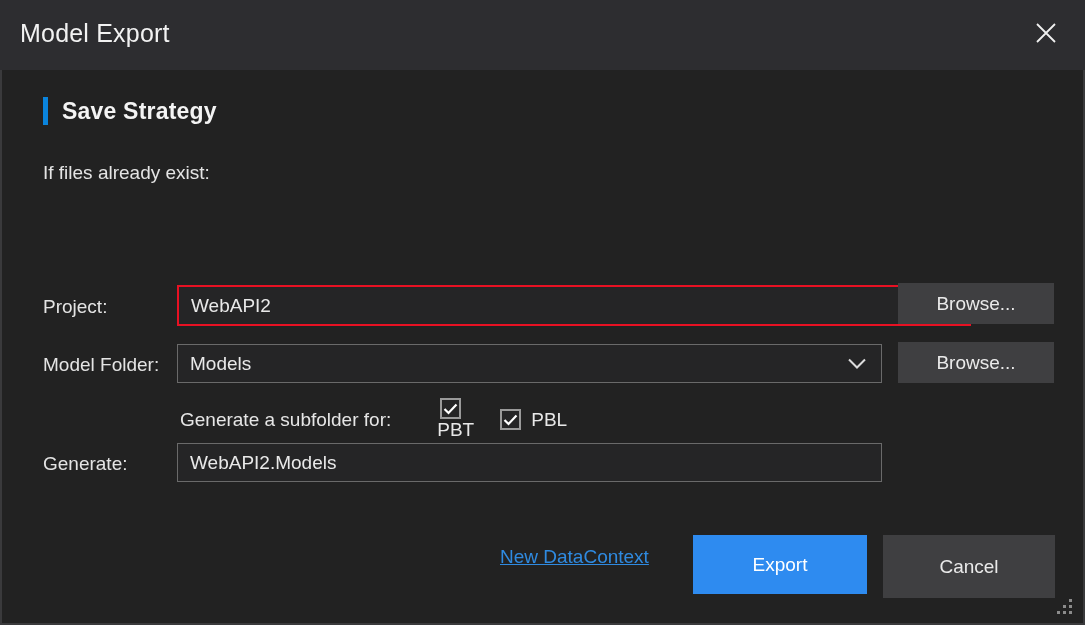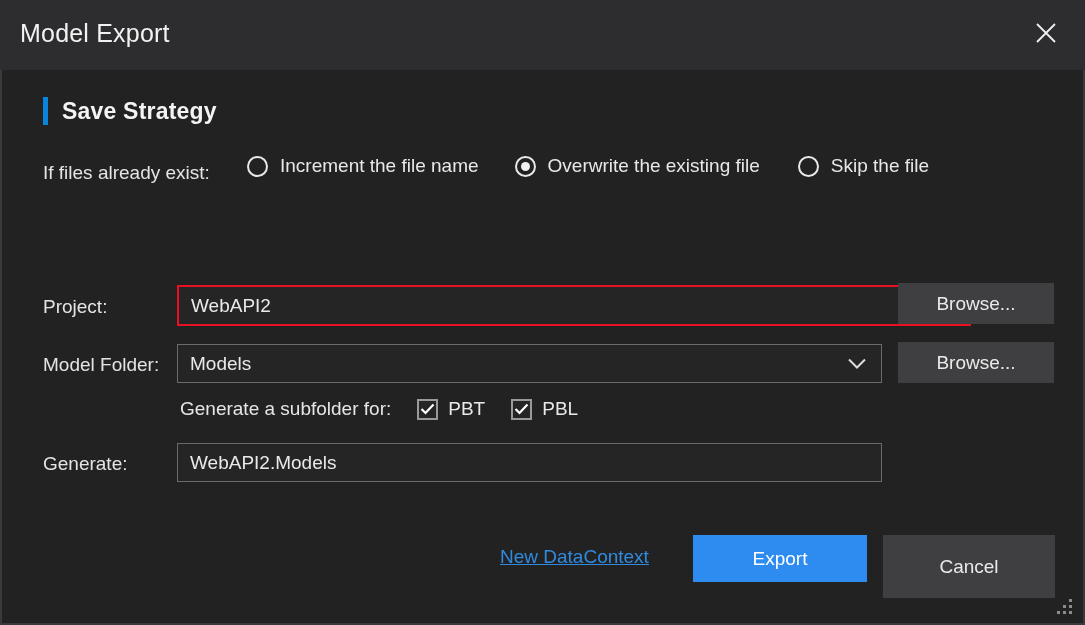--- a/index.html
+++ b/index.html
@@ -131,40 +131,20 @@
     </div>
   </div>
 
   <div class="section-head" style="left:41px; top:97px;">
     <div class="accent-bar"></div>
     <div class="section-title">Save Strategy</div>
   </div>
 
   <div class="row-label" style="left:41px; top:162px;">If files already exist:</div>
 
-  <div class="radio-group">
-    <div class="radio-item" style="margin-right:0;" id="ri0">
-      <span class="radio-mark">
-          <span class="dot"></span>
-        </span>
-      <span class="radio-label">Increment the file name</span>
-    </div>
-    <div class="radio-item checked" style="margin-left:36px;" id="ri1">
-      <span class="radio-mark">
-          <span class="dot"></span>
-        </span>
-      <span class="radio-label">Overwrite the existing file</span>
-    </div>
-    <div class="radio-item" style="margin-left:38px;" id="ri2">
-      <span class="radio-mark">
-          <span class="dot"></span>
-        </span>
-      <span class="radio-label">Skip the file</span>
-    </div>
-  </div>
 
 
   <div class="row-label" style="left:41px; top:296px;">Project:</div>
 
   <div class="field invalid" style="left:175px; top:285px; width:794px; height:41px;text-align:center;">
     <span class="field-value">WebAPI2</span>
     <span class="chevron">
       <svg width="20" height="13" viewBox="0 0 20 13">
         <path d="M2 2 L10 10 L18 2" stroke="#dcdcdc" stroke-width="2" fill="none"></path>
       </svg>
@@ -185,21 +165,21 @@
       </svg>
     </span>
   </div>
 
   <div class="btn btn-gray" style="left:896px; top:342px; width:156px; height:41px;">
     <span>Browse...</span>
   </div>
 
   <div class="check-row">
     <span class="check-text">Generate a subfolder for:</span>
-    <span class="check-item" style="margin-left:26px;" id="cb0">
+    <span class="check-item" style="margin-left:36px;flex-direction:column;" id="cb0">
       <span class="check-mark">
         <svg class="tick" width="15" height="12" viewBox="0 0 15 12" style="visibility: visible;">
           <path d="M1.5 6 L5.5 10 L13.5 1.5" stroke="#ffffff" stroke-width="2.2" fill="none"></path>
         </svg>
       </span>
       <span class="check-label">PBT</span>
     </span>
     <span class="check-item" style="margin-left:26px;" id="cb1">
       <span class="check-mark">
         <svg class="tick" width="15" height="12" viewBox="0 0 15 12" style="visibility: visible;">
@@ -211,21 +191,21 @@
   </div>
 
   <div class="row-label" style="left:41px; top:453px;">Generate:</div>
 
   <div class="field" style="left:175px; top:443px; width:705px; height:39px;">
     <span class="field-value">WebAPI2.Models</span>
   </div>
 
   <div id="link-newdc">New DataContext</div>
 
-  <div class="btn btn-blue" style="left:691px; top:535px; width:174px; height:47px;">
+  <div class="btn btn-blue" style="left:691px; top:535px; width:174px; height:59px;">
     <span>Export</span>
   </div>
 
   <div class="btn btn-gray" style="left:881px; top:535px; width:172px; height:63px;">
     <span>Cancel</span>
   </div>
 
   <div id="grip">
     <i style="left:0px;  top:14px;"></i>
     <i style="left:6px;  top:14px;"></i>

